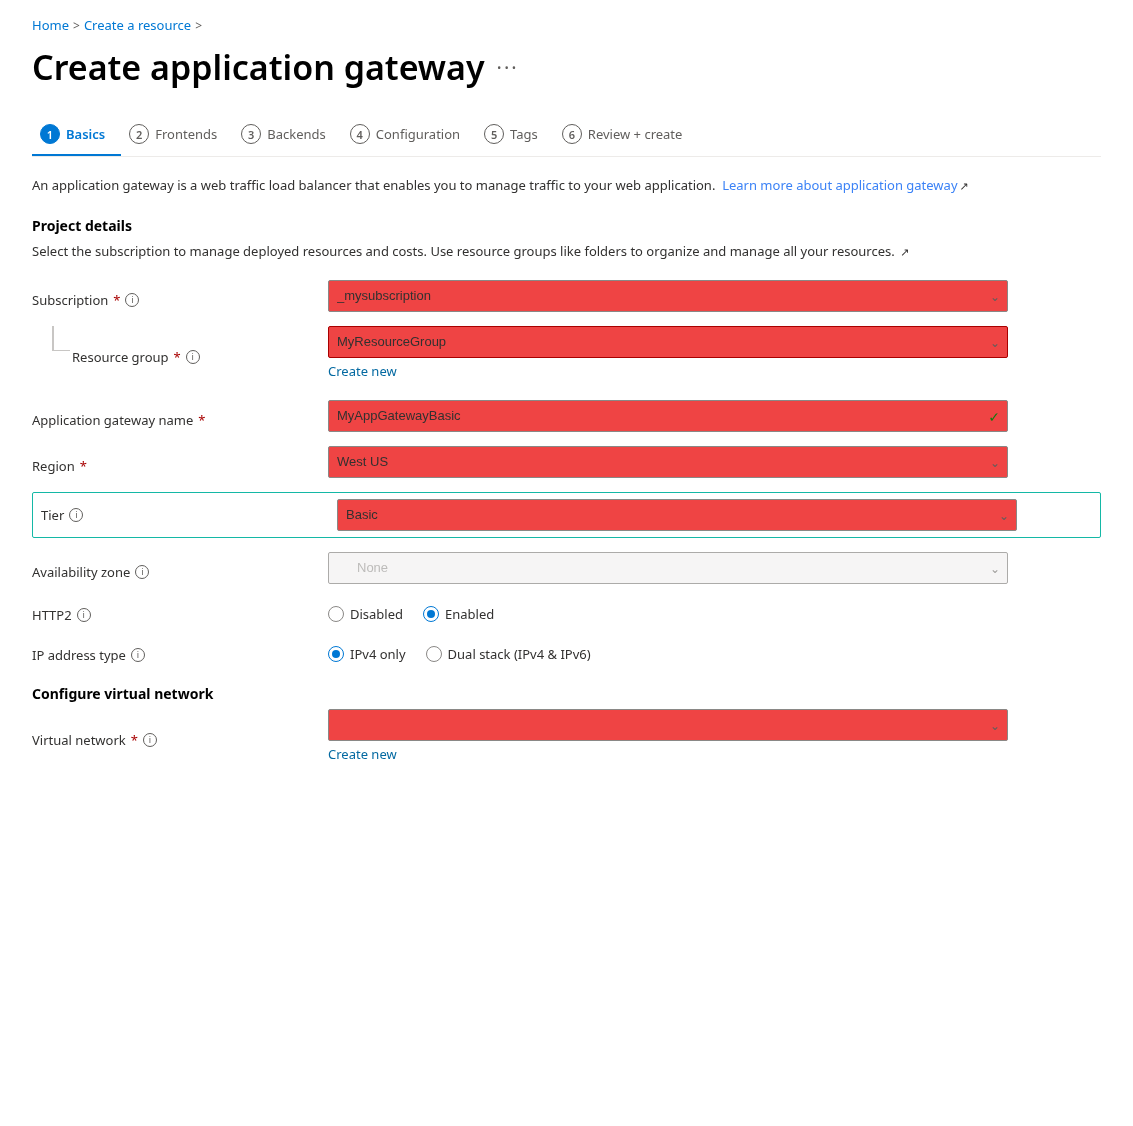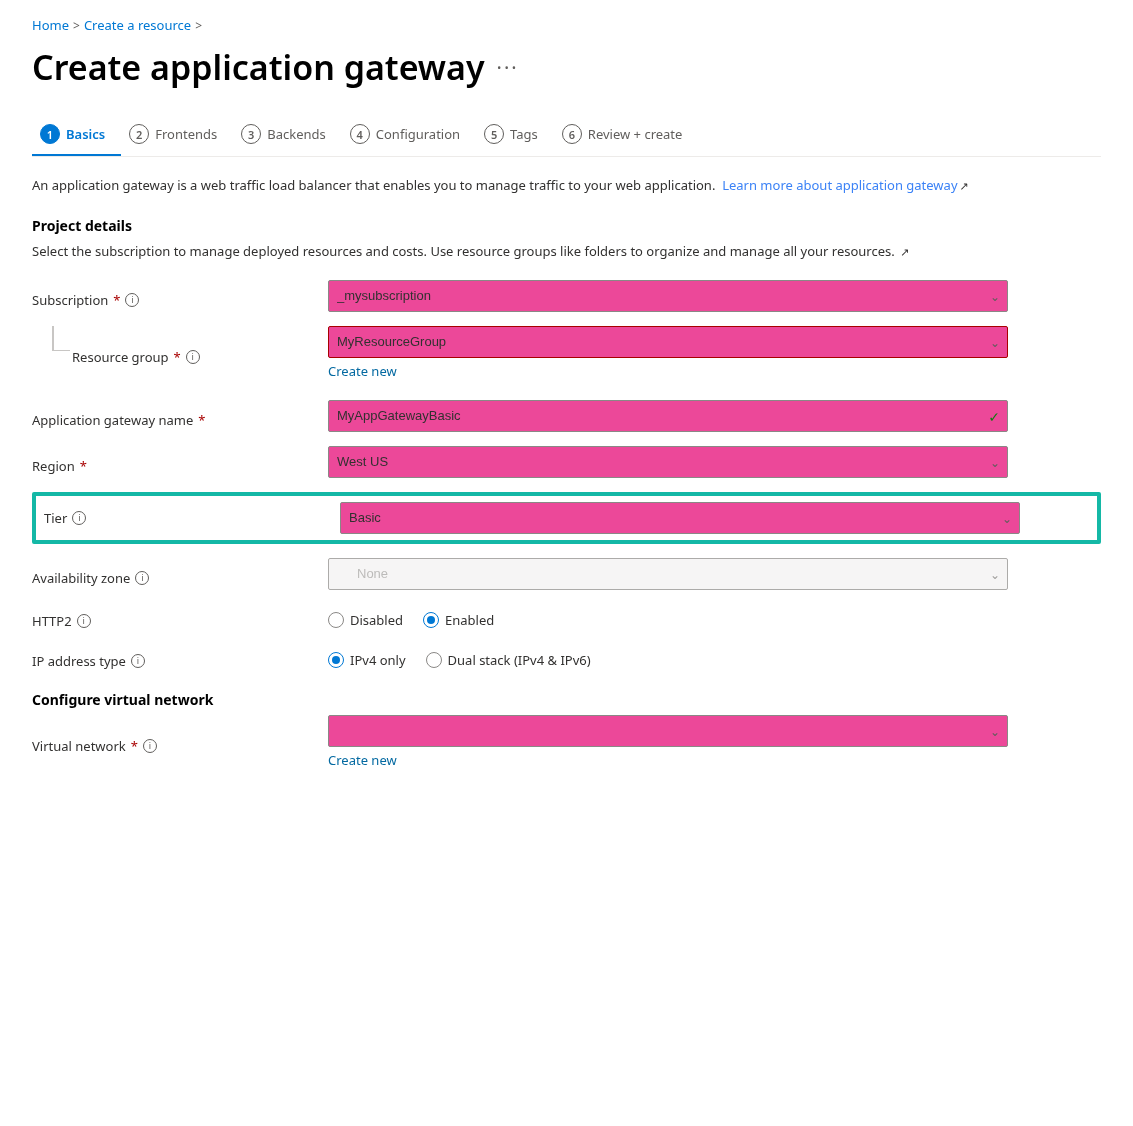--- a/index.html
+++ b/index.html
@@ -162,21 +162,21 @@
     }
     .select-wrapper {
       position: relative;
       width: 100%;
     }
     .select-field {
       width: 100%;
       height: 32px;
       border: 1px solid #8a8886;
       border-radius: 2px;
-      background: #ec4899;
+      background: #ef4444;
       padding: 4px 30px 4px 8px;
       font-size: 13px;
       color: #323130;
       appearance: none;
       cursor: pointer;
       outline: none;
     }
     .select-field.disabled-field {
       background: #f3f2f1;
       color: #a19f9d;
@@ -204,21 +204,21 @@
     .create-new-link {
       display: inline-block;
       margin-top: 4px;
       font-size: 13px;
       color: #0369a1;
       text-decoration: none;
       cursor: pointer;
     }
     
     .tier-row-wrapper {
-      border: 4px solid #14b8a6;
+      border: 1px solid #14b8a6;
       border-radius: 2px;
       padding: 6px 8px;
       margin-bottom: 14px;
       display: flex;
       align-items: center;
       gap: 16px;
     }
     .tier-row-wrapper .form-label-col {
       padding-top: 0;
     }

